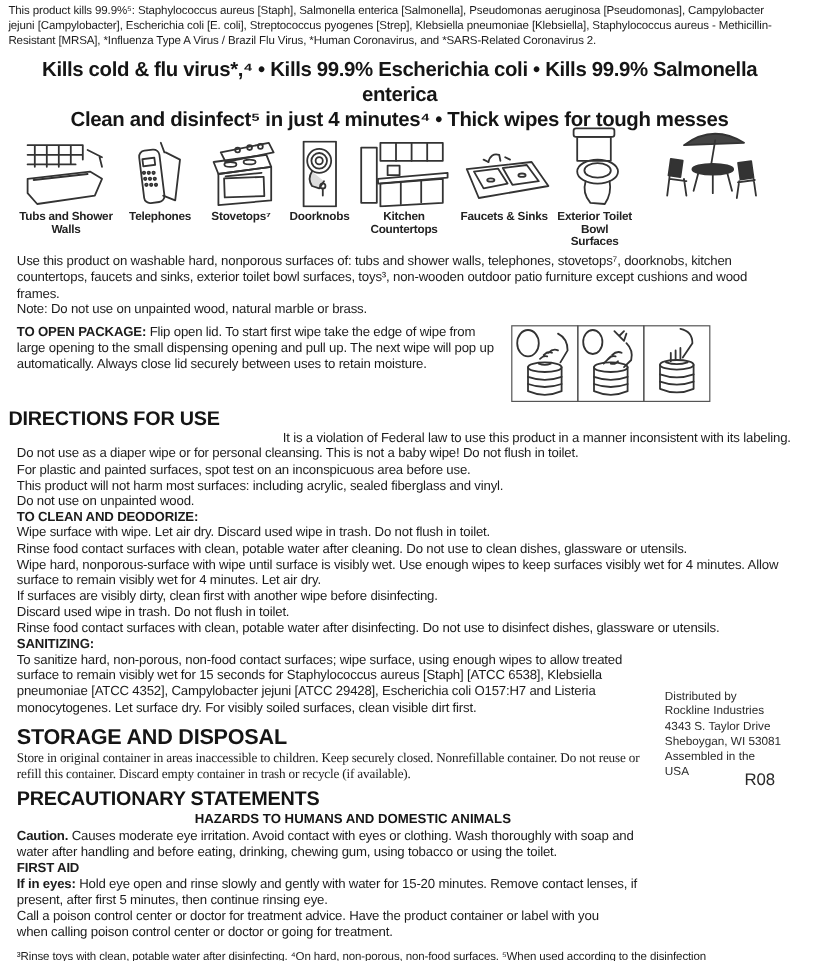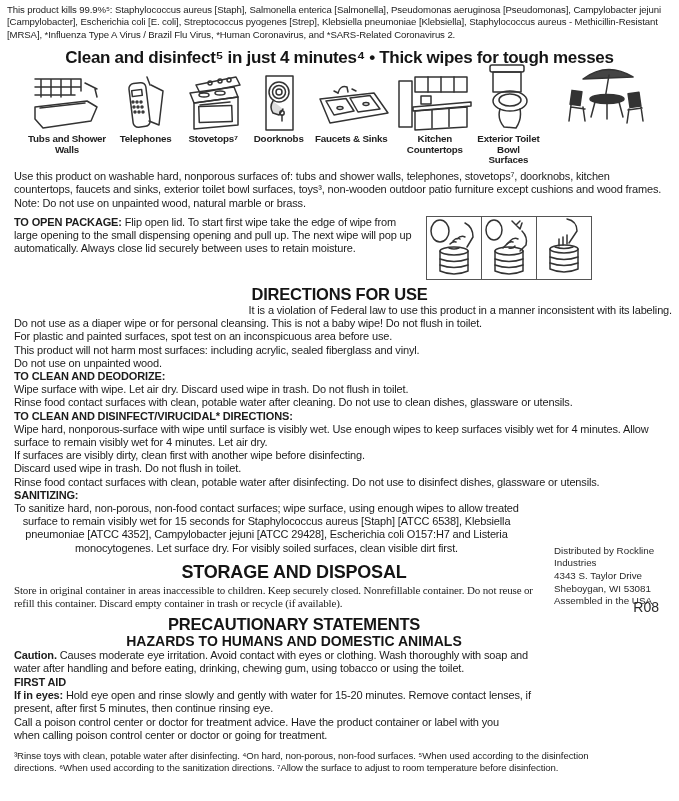--- a/index.html
+++ b/index.html
@@ -1,53 +1,54 @@
 <!DOCTYPE html>
 <html><head>
 <meta charset="utf-8">
 <style>
   * { margin:0; padding:0; box-sizing:border-box; }
   html,body { width:679px; height:801px; background:#fff; overflow:hidden;
     font-family:"Liberation Sans","DejaVu Sans",sans-serif; color:#1c1c1c; }
-  .page { width:679px; height:801px; padding:4px 7px 0 7px; }
+  .page { width:679px; height:801px; padding:4px 20px 0 7px; }
   .tiny { font-size:9.6px; line-height:12.3px; letter-spacing:-0.1px; }
   .body { font-size:11px; line-height:13.2px; letter-spacing:-0.15px; }
   .bold { font-weight:700; }
   .headline { text-align:center; font-weight:700; font-size:17px; line-height:21px; letter-spacing:-0.3px; margin-top:6px; color:#151515;}
-  .icons-row { display:flex; justify-content:space-between; align-items:flex-start; margin:7px 2px 2px 14px; }
+  .icons-row { display:flex; justify-content:space-between; align-items:flex-start; margin:7px 2px 2px 2px; }
   .icon-cell { display:flex; flex-direction:column; align-items:center; text-align:center; }
   .icon-cell .art { height:56px; display:flex; align-items:flex-end; justify-content:center; }
   .icon-label { font-size:9.8px; line-height:10.8px; font-weight:600; letter-spacing:-0.2px; margin-top:3px; color:#222; }
   svg { stroke:#333; fill:none; stroke-width:1.5; stroke-linecap:round; stroke-linejoin:round; }
   .para { margin:4px 7px 0 7px; }
   .openpkg-row { display:flex; margin:6px 7px 0 7px; }
   .openpkg-text { width:400px; }
   .openpkg-art { margin-left:12px; display:flex; }
   .panel { width:56px; height:64px; border:1px solid #555; margin-right:-1px; }
   .center { text-align:right; }
-  .h1 { text-align:center; font-weight:700; font-size:16.5px; line-height:19px; letter-spacing:-0.2px; margin-top:5px; color:#151515;}
+  .h1 { text-align:left; font-weight:700; font-size:16.5px; line-height:19px; letter-spacing:-0.2px; margin-top:5px; color:#151515;}
   .h1-big { font-size:18px; line-height:24px; }
-  .h2 { text-align:center; font-weight:700; font-size:14px; line-height:14px; color:#151515;}
+  .h2 { text-align:center; font-weight:700; font-size:11px; line-height:14px; color:#151515;}
   .subhead { font-weight:700; }
   .lower { position:relative; }
-  .sanitize-text { max-width:505px;text-align:center; }
+  .sanitize-text { max-width:505px; }
   .storage-text { max-width:528px;font-family:Liberation Serif, serif; }
   .prec-text { max-width:522px; }
-  .distributor { position:absolute; left:540px; top:56px; font-size:9.8px; line-height:12.6px; color:#2a2a2a;}
+  .distributor { position:absolute; left:540px; top:44px; font-size:9.8px; line-height:12.6px; color:#2a2a2a;}
   .r08 { position:absolute; right:6px; top:110px; font-size:14px; color:#2a2a2a; }
   .footnotes { margin-top:7px; }
 </style>
 </head>
 <body>
 
 <div class="page">
 
   <div class="tiny">This product kills 99.9%⁵: Staphylococcus aureus [Staph], Salmonella enterica [Salmonella], Pseudomonas aeruginosa [Pseudomonas], Campylobacter jejuni [Campylobacter], Escherichia coli [E. coli], Streptococcus pyogenes [Strep], Klebsiella pneumoniae [Klebsiella], Staphylococcus aureus - Methicillin-Resistant [MRSA], *Influenza Type A Virus / Brazil Flu Virus, *Human Coronavirus, and *SARS-Related Coronavirus 2.</div>
 
   <div class="headline">
+    <div>Kills cold &amp; flu virus*,⁴ • Kills 99.9% Escherichia coli • Kills 99.9% Salmonella enterica</div>
     <div>Clean and disinfect⁵ in just 4 minutes⁴ • Thick wipes for tough messes</div>
   </div>
 
   <div class="icons-row">
     <div class="icon-cell" style="width:92px">
       <span class="art">
         <svg width="76" height="54" viewBox="0 0 76 54">
           <path d="M6 2h46M6 10h46M6 18h40M12 2v18M22 2v18M32 2v18M42 2v16M52 2v12"></path>
           <path d="M56 6l12 6M66 12l2 8"></path>
           <path d="M6 30 L58 24 L68 30 L62 44 L14 51 L6 42 Z"></path>
@@ -100,47 +101,47 @@
           <circle cx="20" cy="17" r="10"></circle>
             <circle cx="20" cy="17" r="6.5"></circle>
             <circle cx="20" cy="17" r="3"></circle>
           <path d="M14 26 q-4 6 0 12 l6 2 4 -6" fill="#ddd"></path>
           <circle cx="23" cy="38" r="2.2"></circle>
           <path d="M23 40 v6"></path>
         </svg>
       </span>
       <span class="icon-label">Doorknobs</span>
     </div>
+    <div class="icon-cell" style="width:80px">
+      <span class="art">
+        <svg width="76" height="56" viewBox="0 0 76 56">
+          <rect x="2" y="6" width="13" height="46"></rect>
+          <rect x="18" y="2" width="52" height="15"></rect>
+          <path d="M31 2v15M44 2v15M57 2v15"></path>
+          <rect x="24" y="21" width="10" height="8"></rect>
+          <path d="M16 32 L74 27 L74 31 L16 36 Z"></path>
+          <path d="M18 36 L70 32 L70 52 L18 55 Z"></path>
+          <path d="M35 35 v18 M52 33.5 v18"></path>
+        </svg>
+      </span>
+      <span class="icon-label">Kitchen Countertops</span>
+    </div>
     <div class="icon-cell" style="width:84px">
       <span class="art">
         <svg width="78" height="50" viewBox="0 0 78 50">
           <path d="M26 12 q2 -8 9 -6 l1 5"></path>
           <path d="M22 10l4 2M40 8l4 2"></path>
           <path d="M8 18 L62 12 L76 32 L18 42 Z"></path>
           <path d="M14 20 L34 17.5 L42 30 L22 34 Z"></path>
           <path d="M38 17 L58 14.5 L68 28 L46 31 Z"></path>
           <ellipse cx="28" cy="27" rx="3" ry="1.4"></ellipse>
             <ellipse cx="54" cy="23" rx="3" ry="1.4"></ellipse>
         </svg>
       </span>
       <span class="icon-label">Faucets &amp; Sinks</span>
-    </div>
-    <div class="icon-cell" style="width:80px">
-      <span class="art">
-        <svg width="76" height="56" viewBox="0 0 76 56">
-          <rect x="2" y="6" width="13" height="46"></rect>
-          <rect x="18" y="2" width="52" height="15"></rect>
-          <path d="M31 2v15M44 2v15M57 2v15"></path>
-          <rect x="24" y="21" width="10" height="8"></rect>
-          <path d="M16 32 L74 27 L74 31 L16 36 Z"></path>
-          <path d="M18 36 L70 32 L70 52 L18 55 Z"></path>
-          <path d="M35 35 v18 M52 33.5 v18"></path>
-        </svg>
-      </span>
-      <span class="icon-label">Kitchen Countertops</span>
     </div>
     <div class="icon-cell" style="width:64px">
       <span class="art">
         <svg width="48" height="68" viewBox="0 0 48 68">
           <rect x="6" y="2" width="34" height="7" rx="2"></rect>
           <rect x="9" y="9" width="28" height="20"></rect>
           <ellipse cx="26" cy="38" rx="17" ry="10"></ellipse>
           <ellipse cx="26" cy="37" rx="11" ry="6"></ellipse>
           <path d="M16 46 q-3 10 4 18 l12 1 q6 -9 4 -19"></path>
         </svg>
@@ -212,21 +213,20 @@
   <div class="h1">DIRECTIONS FOR USE</div>
   <div class="body center">It is a violation of Federal law to use this product in a manner inconsistent with its labeling.</div>
   <div class="body para" style="margin-top:0">
     <div>Do not use as a diaper wipe or for personal cleansing. This is not a baby wipe! Do not flush in toilet.</div>
     <div>For plastic and painted surfaces, spot test on an inconspicuous area before use.</div>
     <div>This product will not harm most surfaces: including acrylic, sealed fiberglass and vinyl.</div>
     <div>Do not use on unpainted wood.</div>
     <div class="subhead">TO CLEAN AND DEODORIZE:</div>
     <div>Wipe surface with wipe. Let air dry. Discard used wipe in trash. Do not flush in toilet.</div>
     <div>Rinse food contact surfaces with clean, potable water after cleaning. Do not use to clean dishes, glassware or utensils.</div>
-    <div class="subhead">TO CLEAN AND DISINFECT/VIRUCIDAL* DIRECTIONS:</div>
     <div>Wipe hard, nonporous-surface with wipe until surface is visibly wet. Use enough wipes to keep surfaces visibly wet for 4 minutes. Allow surface to remain visibly wet for 4 minutes. Let air dry.</div>
     <div>If surfaces are visibly dirty, clean first with another wipe before disinfecting.</div>
     <div>Discard used wipe in trash. Do not flush in toilet.</div>
     <div>Rinse food contact surfaces with clean, potable water after disinfecting. Do not use to disinfect dishes, glassware or utensils.</div>
   </div>
 
   <div class="lower para" style="margin-top:0">
     <div class="body subhead">SANITIZING:</div>
     <div class="body sanitize-text">To sanitize hard, non-porous, non-food contact surfaces; wipe surface, using enough wipes to allow treated surface to remain visibly wet for 15 seconds for Staphylococcus aureus [Staph] [ATCC 6538], Klebsiella pneumoniae [ATCC 4352], Campylobacter jejuni [ATCC 29428], Escherichia coli O157:H7 and Listeria monocytogenes. Let surface dry. For visibly soiled surfaces, clean visible dirt first.</div>
     <div class="h1 h1-big" style="max-width:560px">STORAGE AND DISPOSAL</div>

